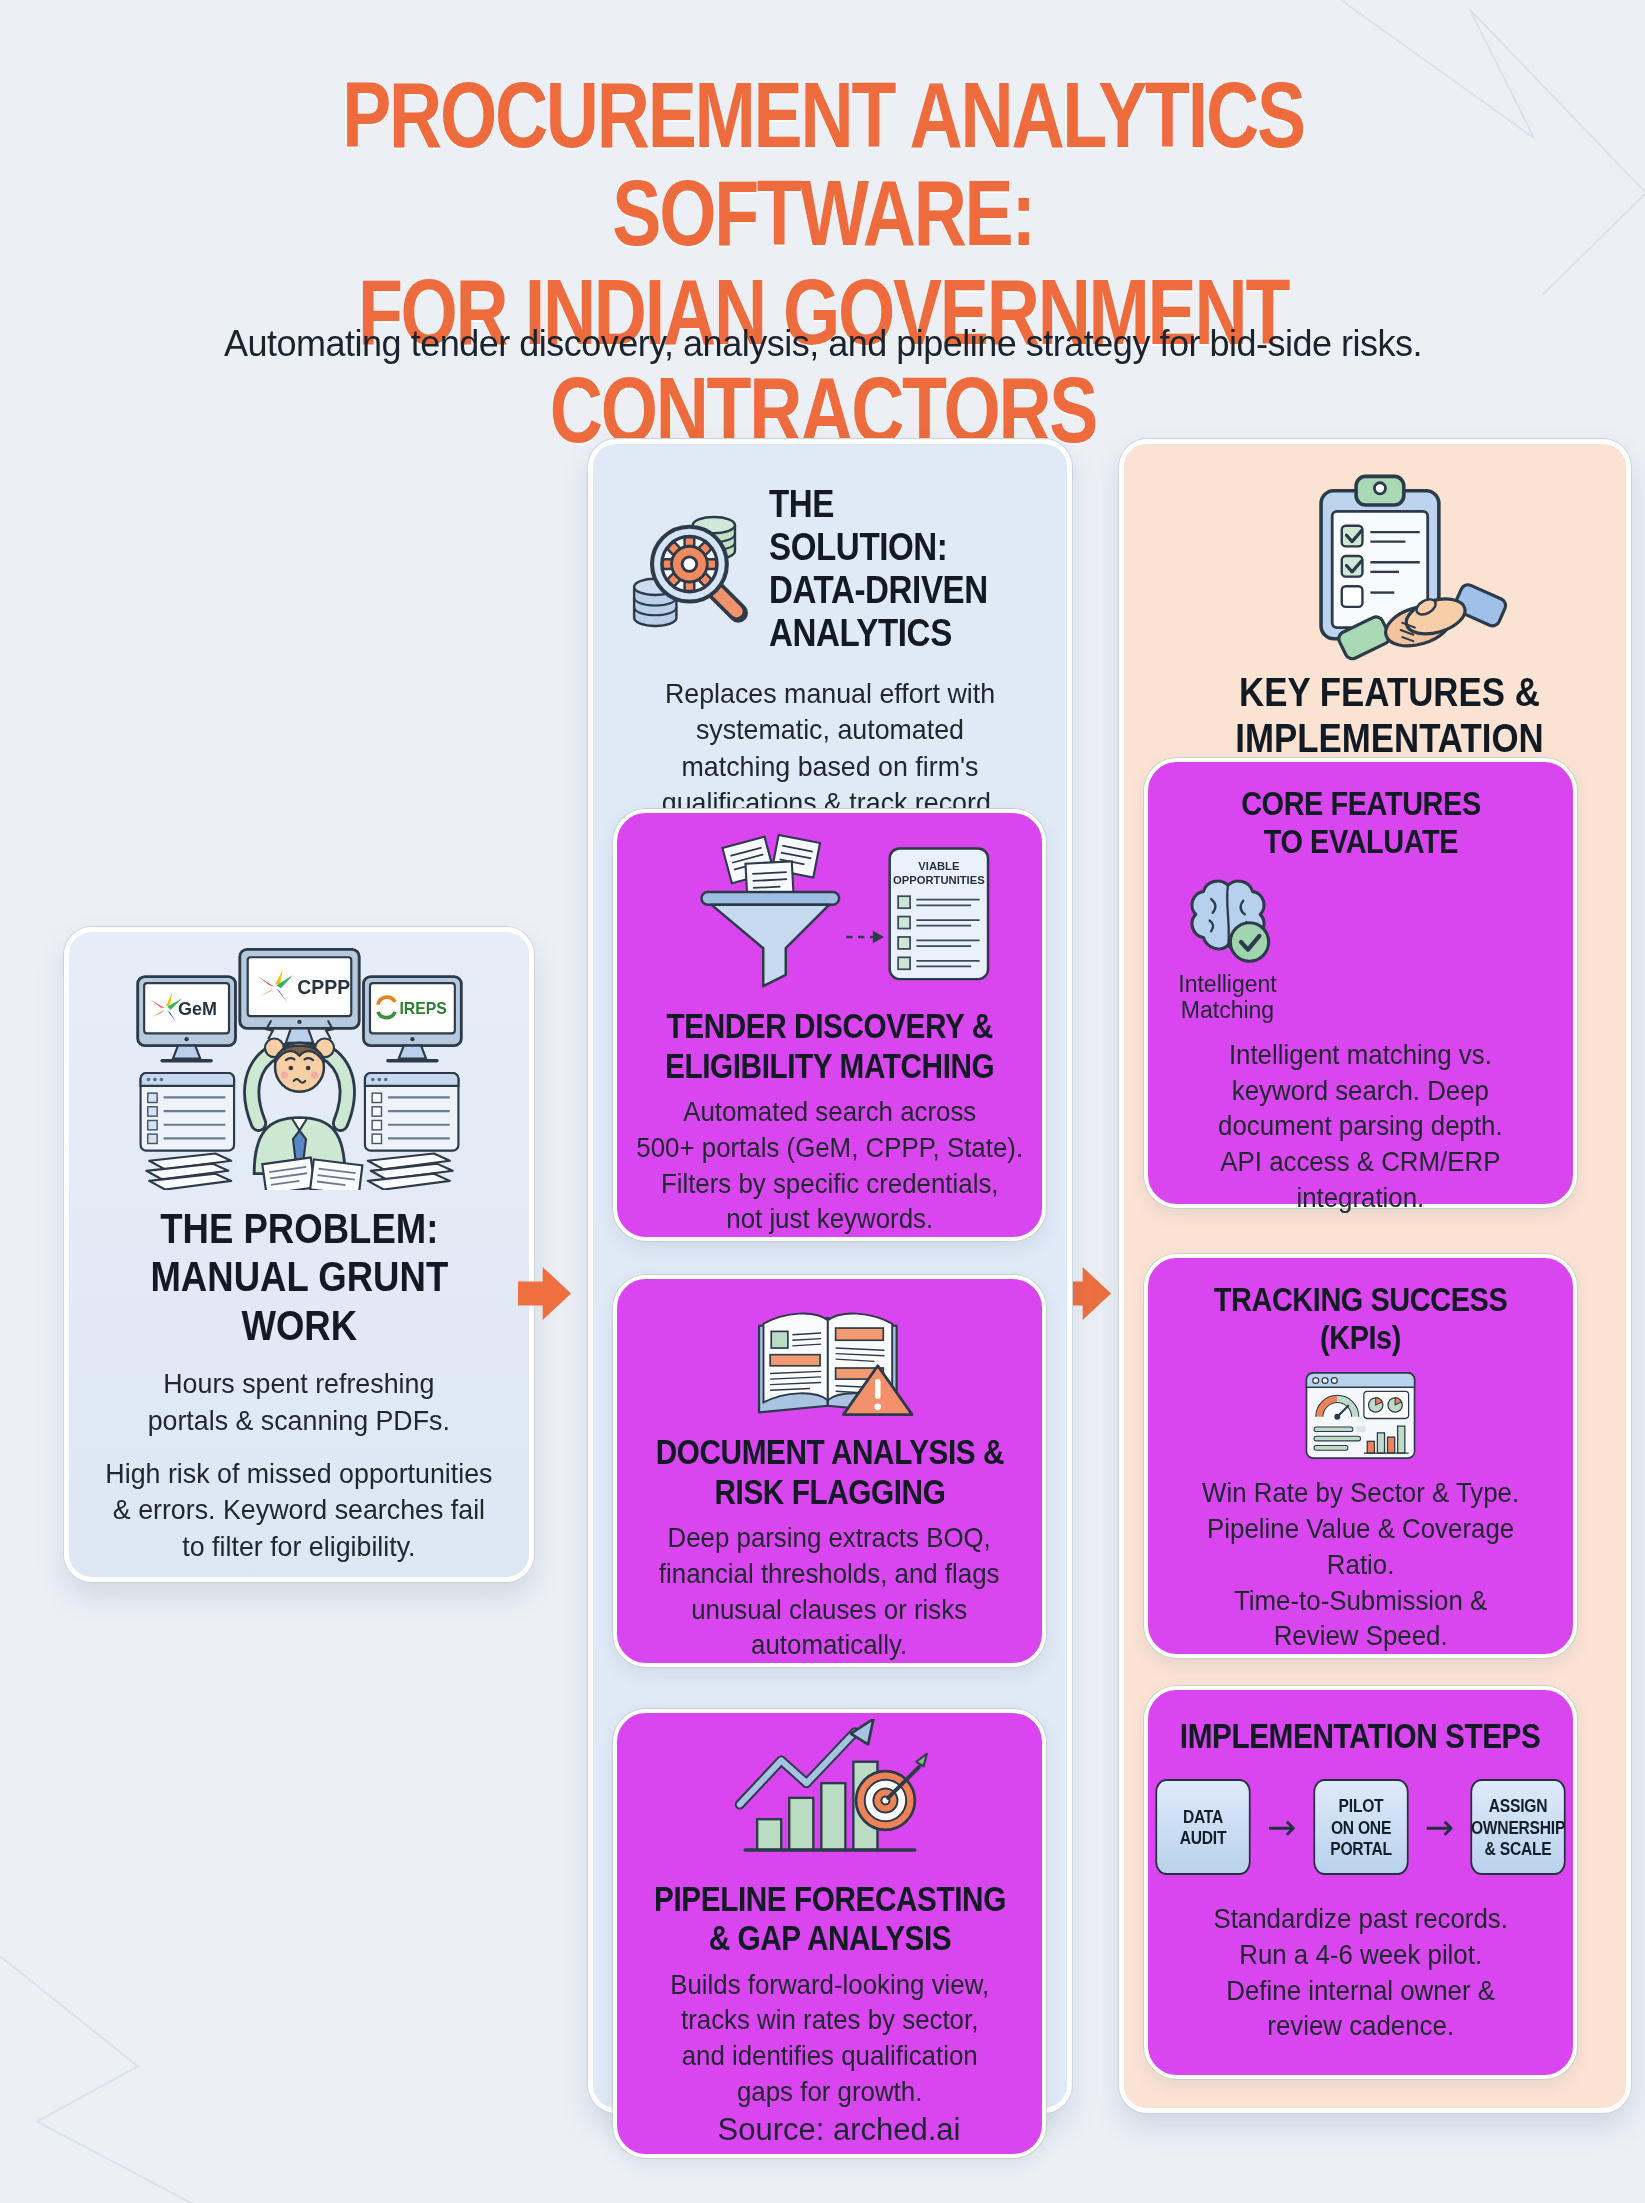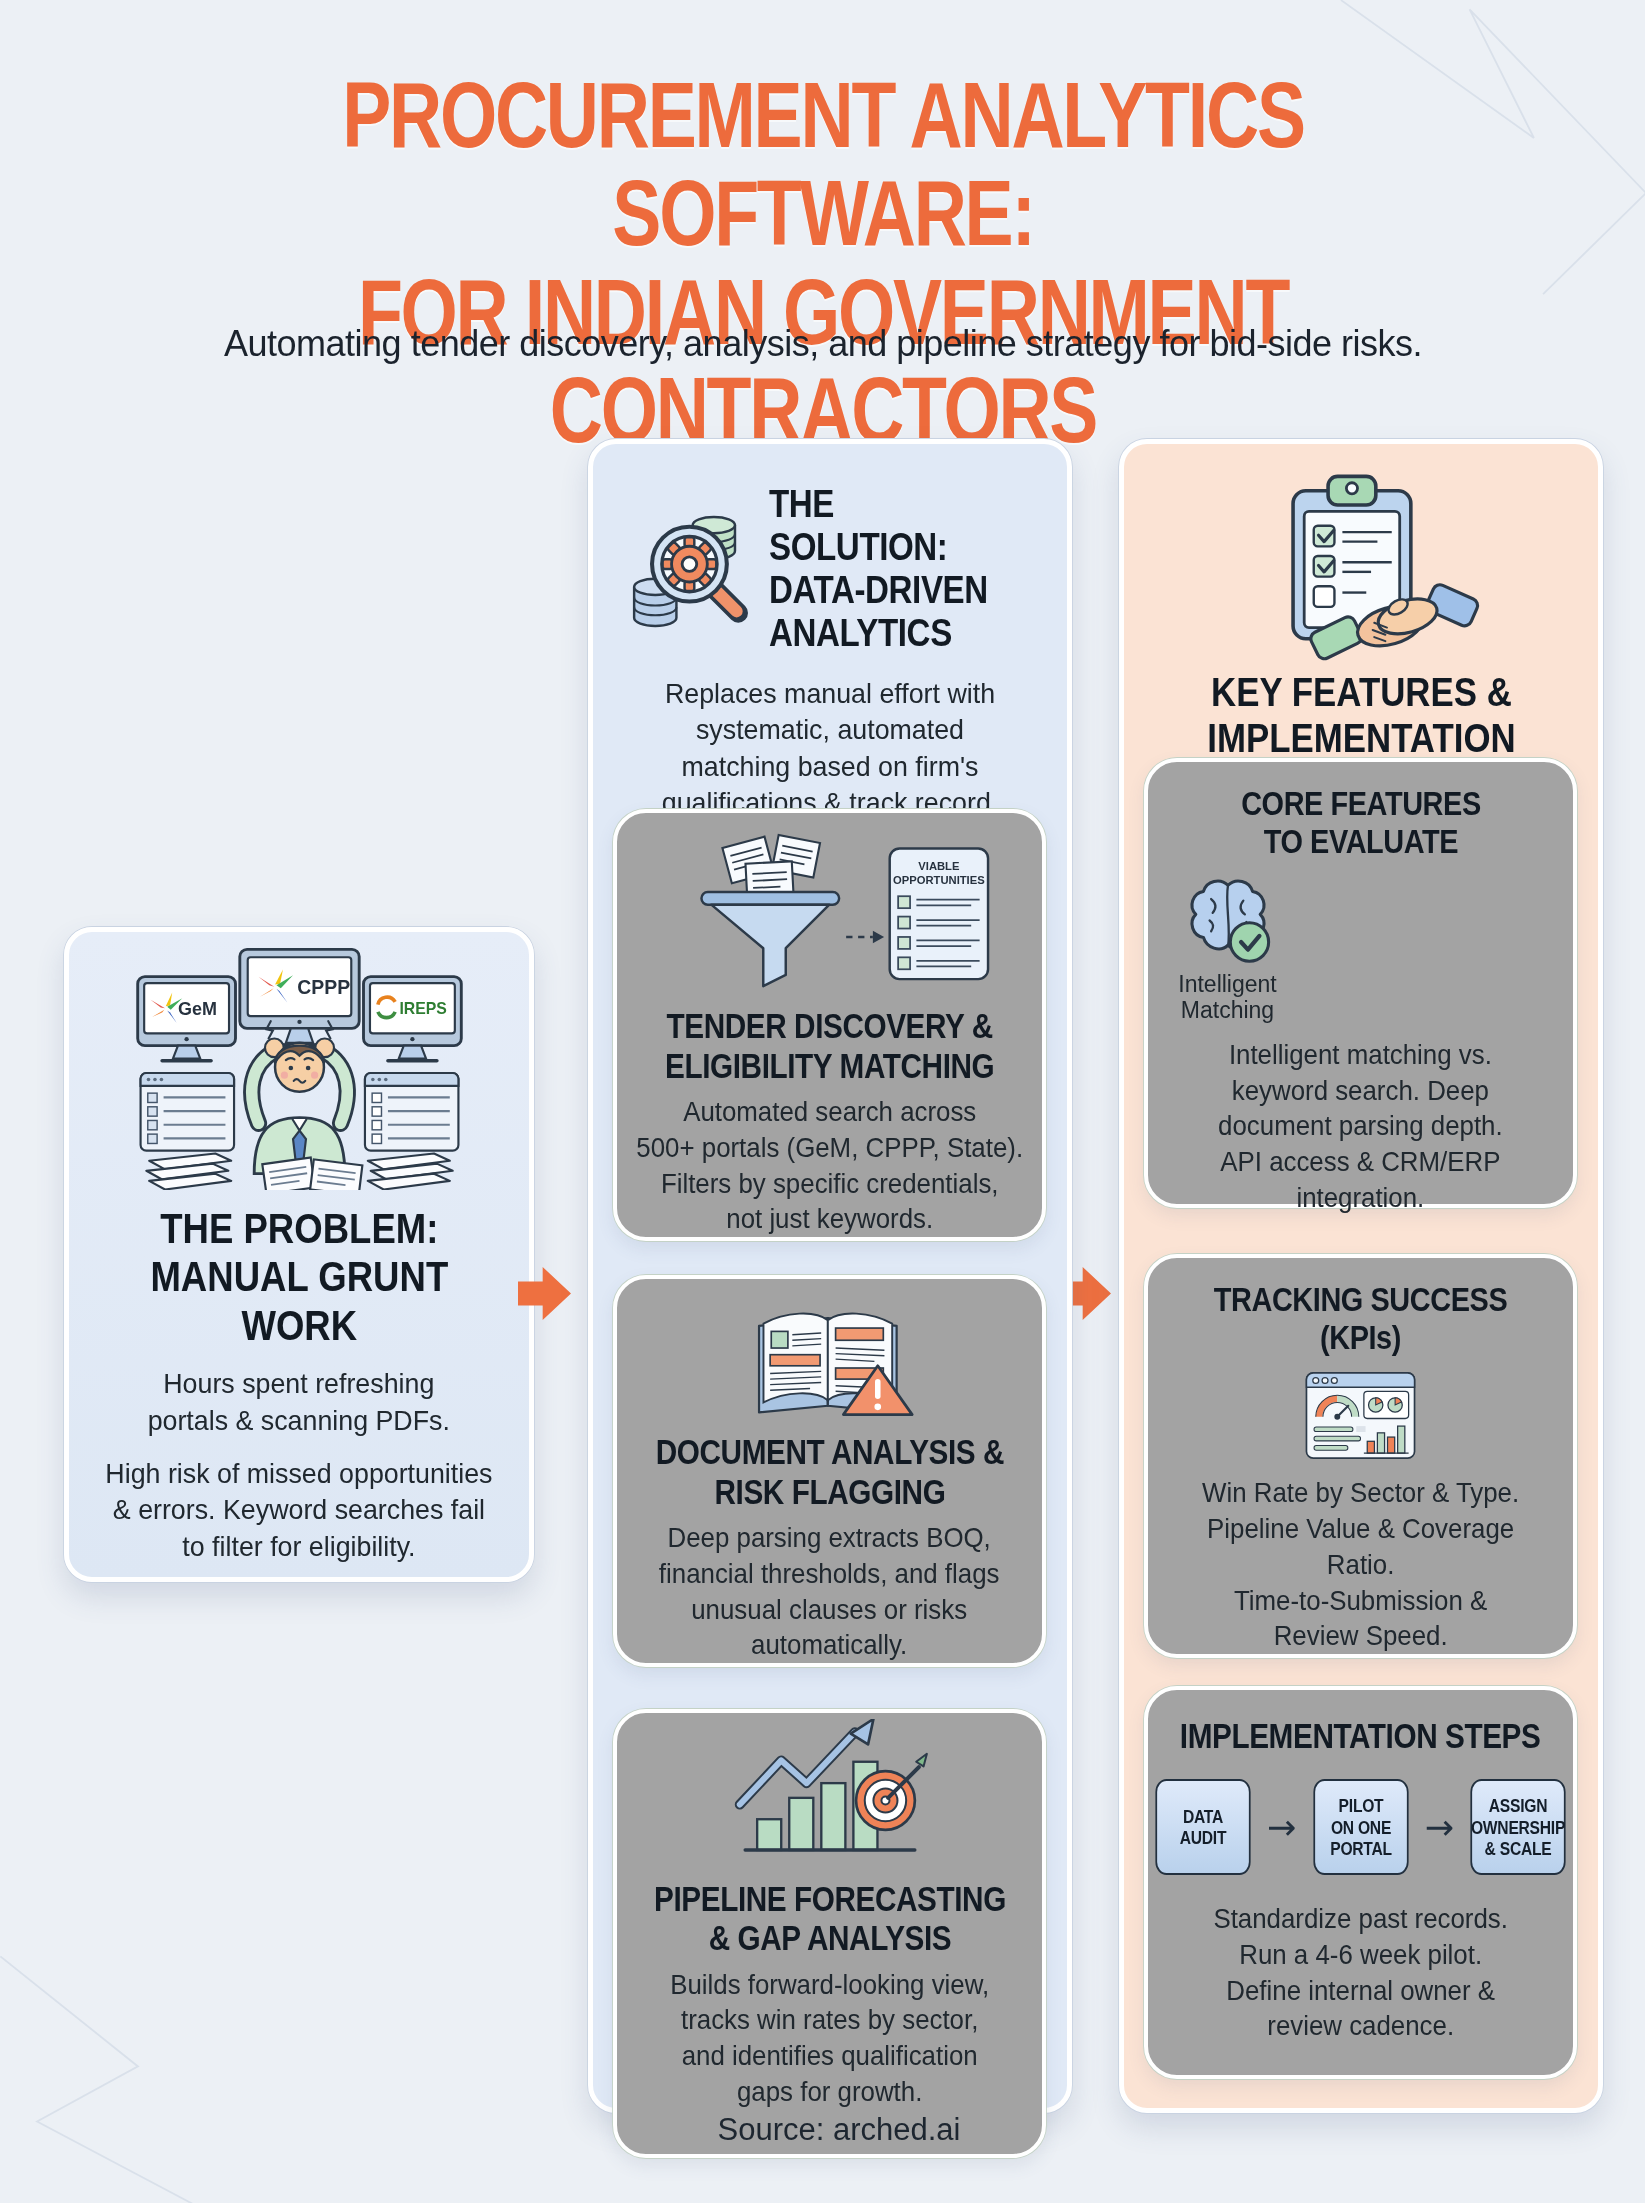--- a/index.html
+++ b/index.html
@@ -25,25 +25,25 @@
     text-align:center; font-size:36px; color:#1b232d; letter-spacing:-0.5px;
   }
 
   .panel {
     position:absolute; border-radius:28px; border:5.5px solid #ffffff;
     box-shadow:0 0 0 0.9px #c9d3e2, 0 14.7px 29px rgba(70,90,130,.16);
   }
   .col-problem { left:64px; top:927px; width:470px; height:655px; background:linear-gradient(180deg,#e6edf8,#dde7f4);
     display:flex; flex-direction:column; align-items:center; padding:13px 14.7px; box-sizing:border-box; }
   .col-solution { left:588px; top:439px; width:474px; height:1664px; background:#e0e9f6; }
-  .col-features { left:1119px; top:439px; width:474px; height:1664px; background:#fbe3d4; }
+  .col-features { left:1119px; top:439px; width:474px; height:1664px; background:#fbe3d4;padding-left:28px; }
 
   .green-card {
     position:absolute; left:20px; width:433px; border-radius:33px;
-    background:#a3a3a3; border:4.6px solid #ffffff;
+    background:#d946ef; border:4.6px solid #ffffff;
     box-shadow:0 0 0 0.9px #c4d2c6, 0 7.3px 16.5px rgba(70,90,130,.10);
     display:flex; flex-direction:column; align-items:center; box-sizing:border-box;
   }
   .g-title { font-weight:bold; font-size:35px; line-height:1.12; text-align:center; color:#121a23; letter-spacing:-0.5px; }
   .g-body  { font-size:27.5px; line-height:1.3; text-align:center; color:#20282f; }
 
   .sol-header { display:flex; align-items:center; padding:39px 22px 0 33px; }
   .sol-title { font-weight:bold; font-size:39px; line-height:1.1; color:#121a23; letter-spacing:-0.5px;
                transform:scaleX(.85); transform-origin:left center; margin-left:13px; }
   .sol-intro { margin-top:20px; text-align:center; font-size:28.5px; line-height:1.28; color:#20282f; }

